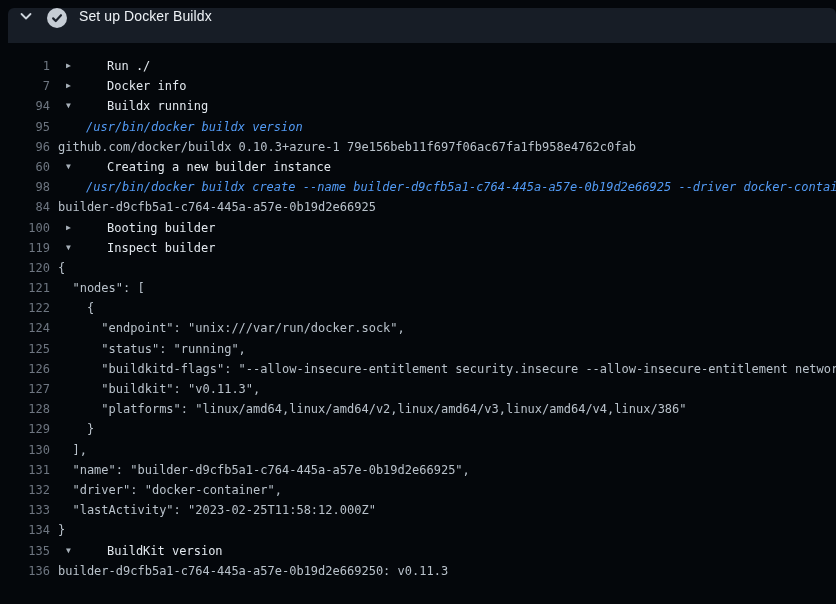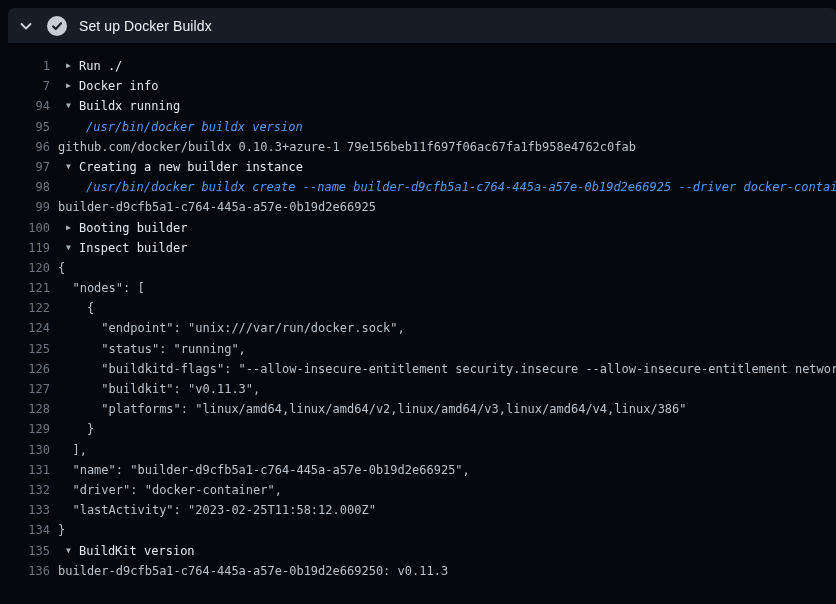--- a/index.html
+++ b/index.html
@@ -15,21 +15,21 @@
   html,body{margin:0;padding:0;}
   body{
     width:836px;height:604px;overflow:hidden;position:relative;
     background:var(--page-bg);
     font-family:"Liberation Sans",sans-serif;
   }
   .step-header{
     position:absolute;left:8px;top:8px;right:0;height:35px;
     background:var(--header-bg);
     border-radius:6px 6px 0 0;
-    display:flex;align-items:center;
+    display:flex;align-items:flex-start;
     padding-left:10px;
     cursor:pointer;
   }
   .chev{flex:none;width:16px;height:16px;margin-right:13px;display:block;cursor:pointer;}
   .check{flex:none;width:20px;height:20px;margin-right:12px;display:block;}
   .step-title{
     color:#eef2f6;font-size:14px;font-weight:400;letter-spacing:.1px;
   }
   .log{
     position:absolute;left:0;top:43px;right:0;bottom:0;
@@ -43,21 +43,21 @@
   }
   .ln{
     flex:none;width:50px;text-align:right;color:var(--ln-color);
     cursor:pointer;
   }
   .arrow{
     flex:none;width:13px;margin-left:16px;font-size:8px;color:var(--arrow-color);
     text-align:left;cursor:pointer;
   }
   .txt{white-space:pre;}
-  .row.group .txt{color:var(--grp-color);cursor:pointer;}
+  .row.group .txt{color:var(--grp-color);cursor:pointer;margin-left:28px;}
   .row.plain .txt{margin-left:36px;}
   .row.output .txt{color:var(--out-color);margin-left:8px;}
   .row.command .txt{color:var(--cmd-color);font-style:italic;}
 </style>
 </head>
 <body>
 
 <div class="step-header">
   <svg class="chev" viewBox="0 0 16 16">
     <path d="M3.5 6l4.5 4.5L12.5 6" stroke="#cdd5dd" stroke-width="1.8" fill="none" stroke-linecap="round" stroke-linejoin="round"></path>
@@ -89,31 +89,31 @@
     <span class="ln">95</span>
     
     <span class="txt">/usr/bin/docker buildx version</span>
   </div>
     <div class="row plain output">
     <span class="ln">96</span>
     
     <span class="txt">github.com/docker/buildx 0.10.3+azure-1 79e156beb11f697f06ac67fa1fb958e4762c0fab</span>
   </div>
     <div class="row group">
-    <span class="ln">97</span>
+    <span class="ln">60</span>
     <span class="arrow">▼</span>
     <span class="txt">Creating a new builder instance</span>
   </div>
     <div class="row plain command">
     <span class="ln">98</span>
     
     <span class="txt">/usr/bin/docker buildx create --name builder-d9cfb5a1-c764-445a-a57e-0b19d2e66925 --driver docker-container</span>
   </div>
     <div class="row plain output">
-    <span class="ln">99</span>
+    <span class="ln">84</span>
     
     <span class="txt">builder-d9cfb5a1-c764-445a-a57e-0b19d2e66925</span>
   </div>
     <div class="row group">
     <span class="ln">100</span>
     <span class="arrow">▶</span>
     <span class="txt">Booting builder</span>
   </div>
     <div class="row group">
     <span class="ln">119</span>

